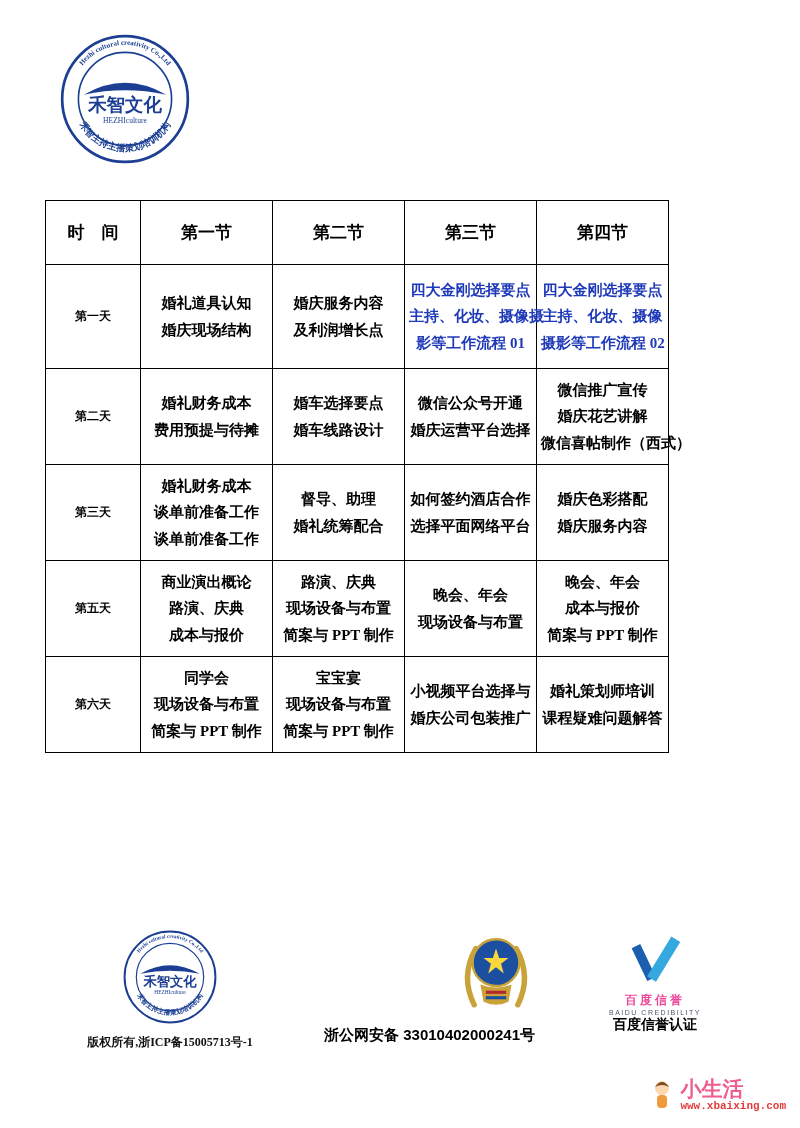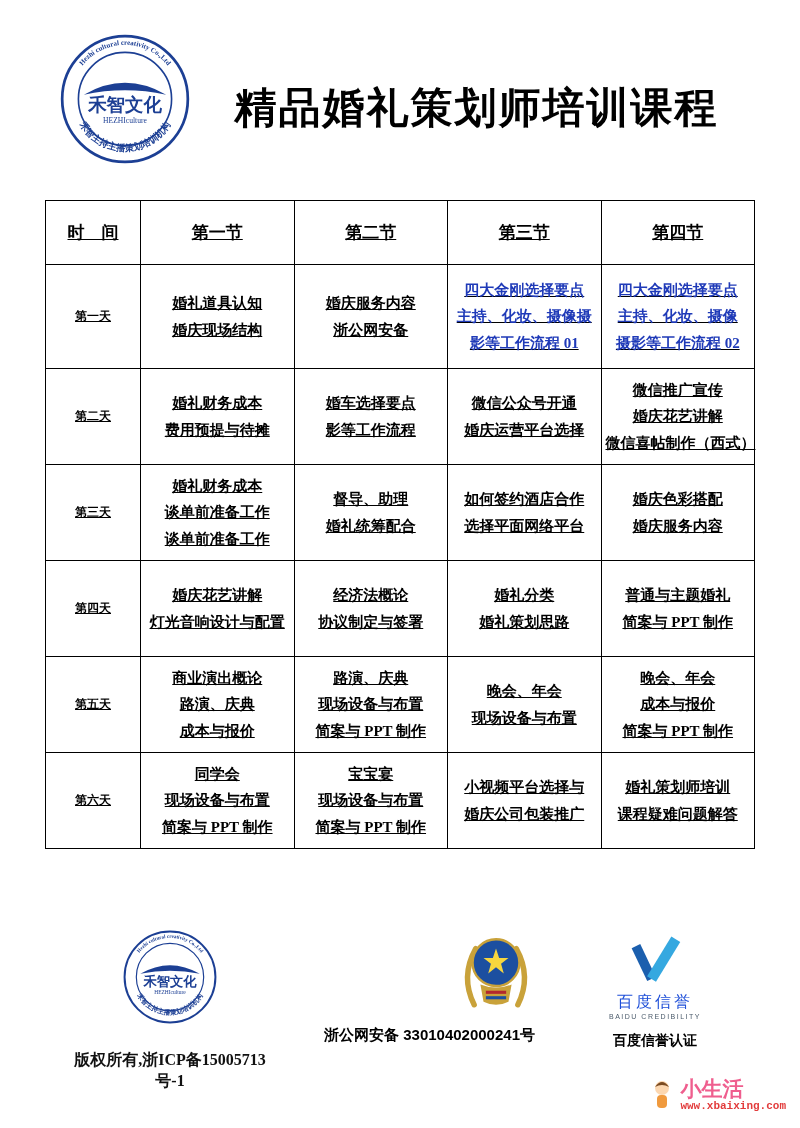--- a/index.html
+++ b/index.html
@@ -14,47 +14,47 @@
     font-family:"Liberation Serif","DejaVu Serif",serif; color:#000;
   }
   
   .header-logo{ position:absolute; left:60px; top:34px; width:130px; height:130px; }
   .page-title{
     position:absolute; left:195px; right:42px; top:80px;
     text-align:center; font-size:42px; font-weight:900; letter-spacing:2px; color:#000;
   }
   
   .course-table{
-    position:absolute; left:45px; top:200px; width:710px;
-    border-collapse:collapse; table-layout:fixed;text-decoration:underline;
+    position:absolute; left:45px; top:200px; width:624px;
+    border-collapse:collapse; table-layout:fixed;
   }
   .course-table col.c-time{ width:95px; }
   .course-table th, .course-table td{
     border:1.5px solid #000; font-weight:bold; text-align:center; vertical-align:middle;
   }
   .course-table th{ height:64px; font-size:17px; white-space:pre; }
   .course-table td{ height:96px; font-size:15px; line-height:1.75; padding:8px 4px; }
   .course-table tbody tr:first-child td{ height:104px; }
   td.time-cell{ font-size:12px; }
   td.blue-text{ color:var(--blue-text,#1f3ab8); }
   .cell-line{ white-space:nowrap; }
   
   .footer-left{ position:absolute; left:72px; top:930px; width:196px; text-align:center; }
   .footer-logo{ width:94px; height:94px; margin:0 auto; }
-  .copyright{ margin-top:26px; font-size:16px; font-weight:bold; color:#111; }
+  .copyright{ margin-top:10px; font-size:12px; font-weight:bold; color:#111; }
   .footer-center{ position:absolute; left:295px; top:928px; width:240px; text-align:right; }
   .badge-svg{ width:78px; height:88px; }
   .police-text{ margin-top:6px; font-size:15px; font-weight:900; color:#000;
     font-family:"Liberation Sans","DejaVu Sans",sans-serif; }
   .footer-right{ position:absolute; left:572px; top:934px; width:166px; text-align:center; }
   .baidu-v{ width:58px; height:52px; }
-  .baidu-name{ font-size:16px; font-weight:400; letter-spacing:3px; color:#1d4ed8; margin-top:2px; }
+  .baidu-name{ font-size:12px; font-weight:700; letter-spacing:3px; color:#ec4899; margin-top:2px; }
   .baidu-en{ font-size:7px; letter-spacing:1.5px; color:#4a5a6a;
     font-family:"Liberation Sans","DejaVu Sans",sans-serif; }
-  .baidu-caption{ font-size:14px; font-weight:bold; color:#000; margin-top:12px; }
+  .baidu-caption{ font-size:14px; font-weight:bold; color:#000; }
   
   .watermark{ position:absolute; right:14px; bottom:16px; display:flex; align-items:flex-end; gap:6px; }
   .mascot{ width:24px; height:34px; }
   .wm-name{ font-size:21px; font-weight:900; color:var(--pink,#ef5e8e); line-height:1.1;
     font-family:"Liberation Sans","DejaVu Sans",sans-serif; }
   .wm-url{ font-size:11px; font-weight:bold; color:var(--red,#e23b3b);
     font-family:Liberation Mono, monospace; }
 </style>
 </head>
 <body>
@@ -69,21 +69,20 @@
       <path id="arcB0" d="M 12,60 A 48,48 0 0 0 108,60"></path>
     </defs>
     <text font-size="6.5" fill="#1c3f94" font-weight="bold">
       <textPath href="#arcT0" startOffset="50%" text-anchor="middle">Hezhi cultural creativity Co.,Ltd</textPath></text>
     <text font-size="8.5" fill="#1c3f94" font-weight="bold">
       <textPath href="#arcB0" startOffset="50%" text-anchor="middle">禾智主持主播策划培训机构</textPath></text>
     <path d="M22 56 Q 60 34 98 56 Q 60 48 22 56 Z" fill="#1c3f94"></path>
     <text x="60" y="71" text-anchor="middle" font-size="17" font-weight="bold" fill="#1c3f94">禾智文化</text>
     <text x="60" y="82" text-anchor="middle" font-size="7" fill="#1c3f94">HEZHIculture</text>
   </svg></div>
-  <h1 class="page-title">精品婚礼策划师培训课程</h1>
 
   <table class="course-table">
     <colgroup>
         <col class="c-time">
         <col>
         <col>
         <col>
         <col>
       </colgroup>
     <thead>
@@ -97,42 +96,42 @@
       </thead>
     <tbody id="body-rows">
         <tr>
           <td class="time-cell">第一天</td>
           <td>
             <div class="cell-line">婚礼道具认知</div>
             <div class="cell-line">婚庆现场结构</div>
           </td>
           <td>
             <div class="cell-line">婚庆服务内容</div>
-            <div class="cell-line">浙公网安备</div>
+            <div class="cell-line">及利润增长点</div>
           </td>
           <td class="blue-text">
             <div class="cell-line">四大金刚选择要点</div>
             <div class="cell-line">主持、化妆、摄像摄</div>
             <div class="cell-line">影等工作流程 01</div>
           </td>
           <td class="blue-text">
             <div class="cell-line">四大金刚选择要点</div>
             <div class="cell-line">主持、化妆、摄像</div>
             <div class="cell-line">摄影等工作流程 02</div>
           </td>
         </tr>
         <tr>
           <td class="time-cell">第二天</td>
           <td>
             <div class="cell-line">婚礼财务成本</div>
             <div class="cell-line">费用预提与待摊</div>
           </td>
           <td>
             <div class="cell-line">婚车选择要点</div>
-            <div class="cell-line">影等工作流程</div>
+            <div class="cell-line">婚车线路设计</div>
           </td>
           <td>
             <div class="cell-line">微信公众号开通</div>
             <div class="cell-line">婚庆运营平台选择</div>
           </td>
           <td>
             <div class="cell-line">微信推广宣传</div>
             <div class="cell-line">婚庆花艺讲解</div>
             <div class="cell-line">微信喜帖制作（西式）</div>
           </td>
@@ -148,39 +147,20 @@
             <div class="cell-line">督导、助理</div>
             <div class="cell-line">婚礼统筹配合</div>
           </td>
           <td>
             <div class="cell-line">如何签约酒店合作</div>
             <div class="cell-line">选择平面网络平台</div>
           </td>
           <td>
             <div class="cell-line">婚庆色彩搭配</div>
             <div class="cell-line">婚庆服务内容</div>
-          </td>
-        </tr>
-        <tr>
-          <td class="time-cell">第四天</td>
-          <td>
-            <div class="cell-line">婚庆花艺讲解</div>
-            <div class="cell-line">灯光音响设计与配置</div>
-          </td>
-          <td>
-            <div class="cell-line">经济法概论</div>
-            <div class="cell-line">协议制定与签署</div>
-          </td>
-          <td>
-            <div class="cell-line">婚礼分类</div>
-            <div class="cell-line">婚礼策划思路</div>
-          </td>
-          <td>
-            <div class="cell-line">普通与主题婚礼</div>
-            <div class="cell-line">简案与 PPT 制作</div>
           </td>
         </tr>
         <tr>
           <td class="time-cell">第五天</td>
           <td>
             <div class="cell-line">商业演出概论</div>
             <div class="cell-line">路演、庆典</div>
             <div class="cell-line">成本与报价</div>
           </td>
           <td>

